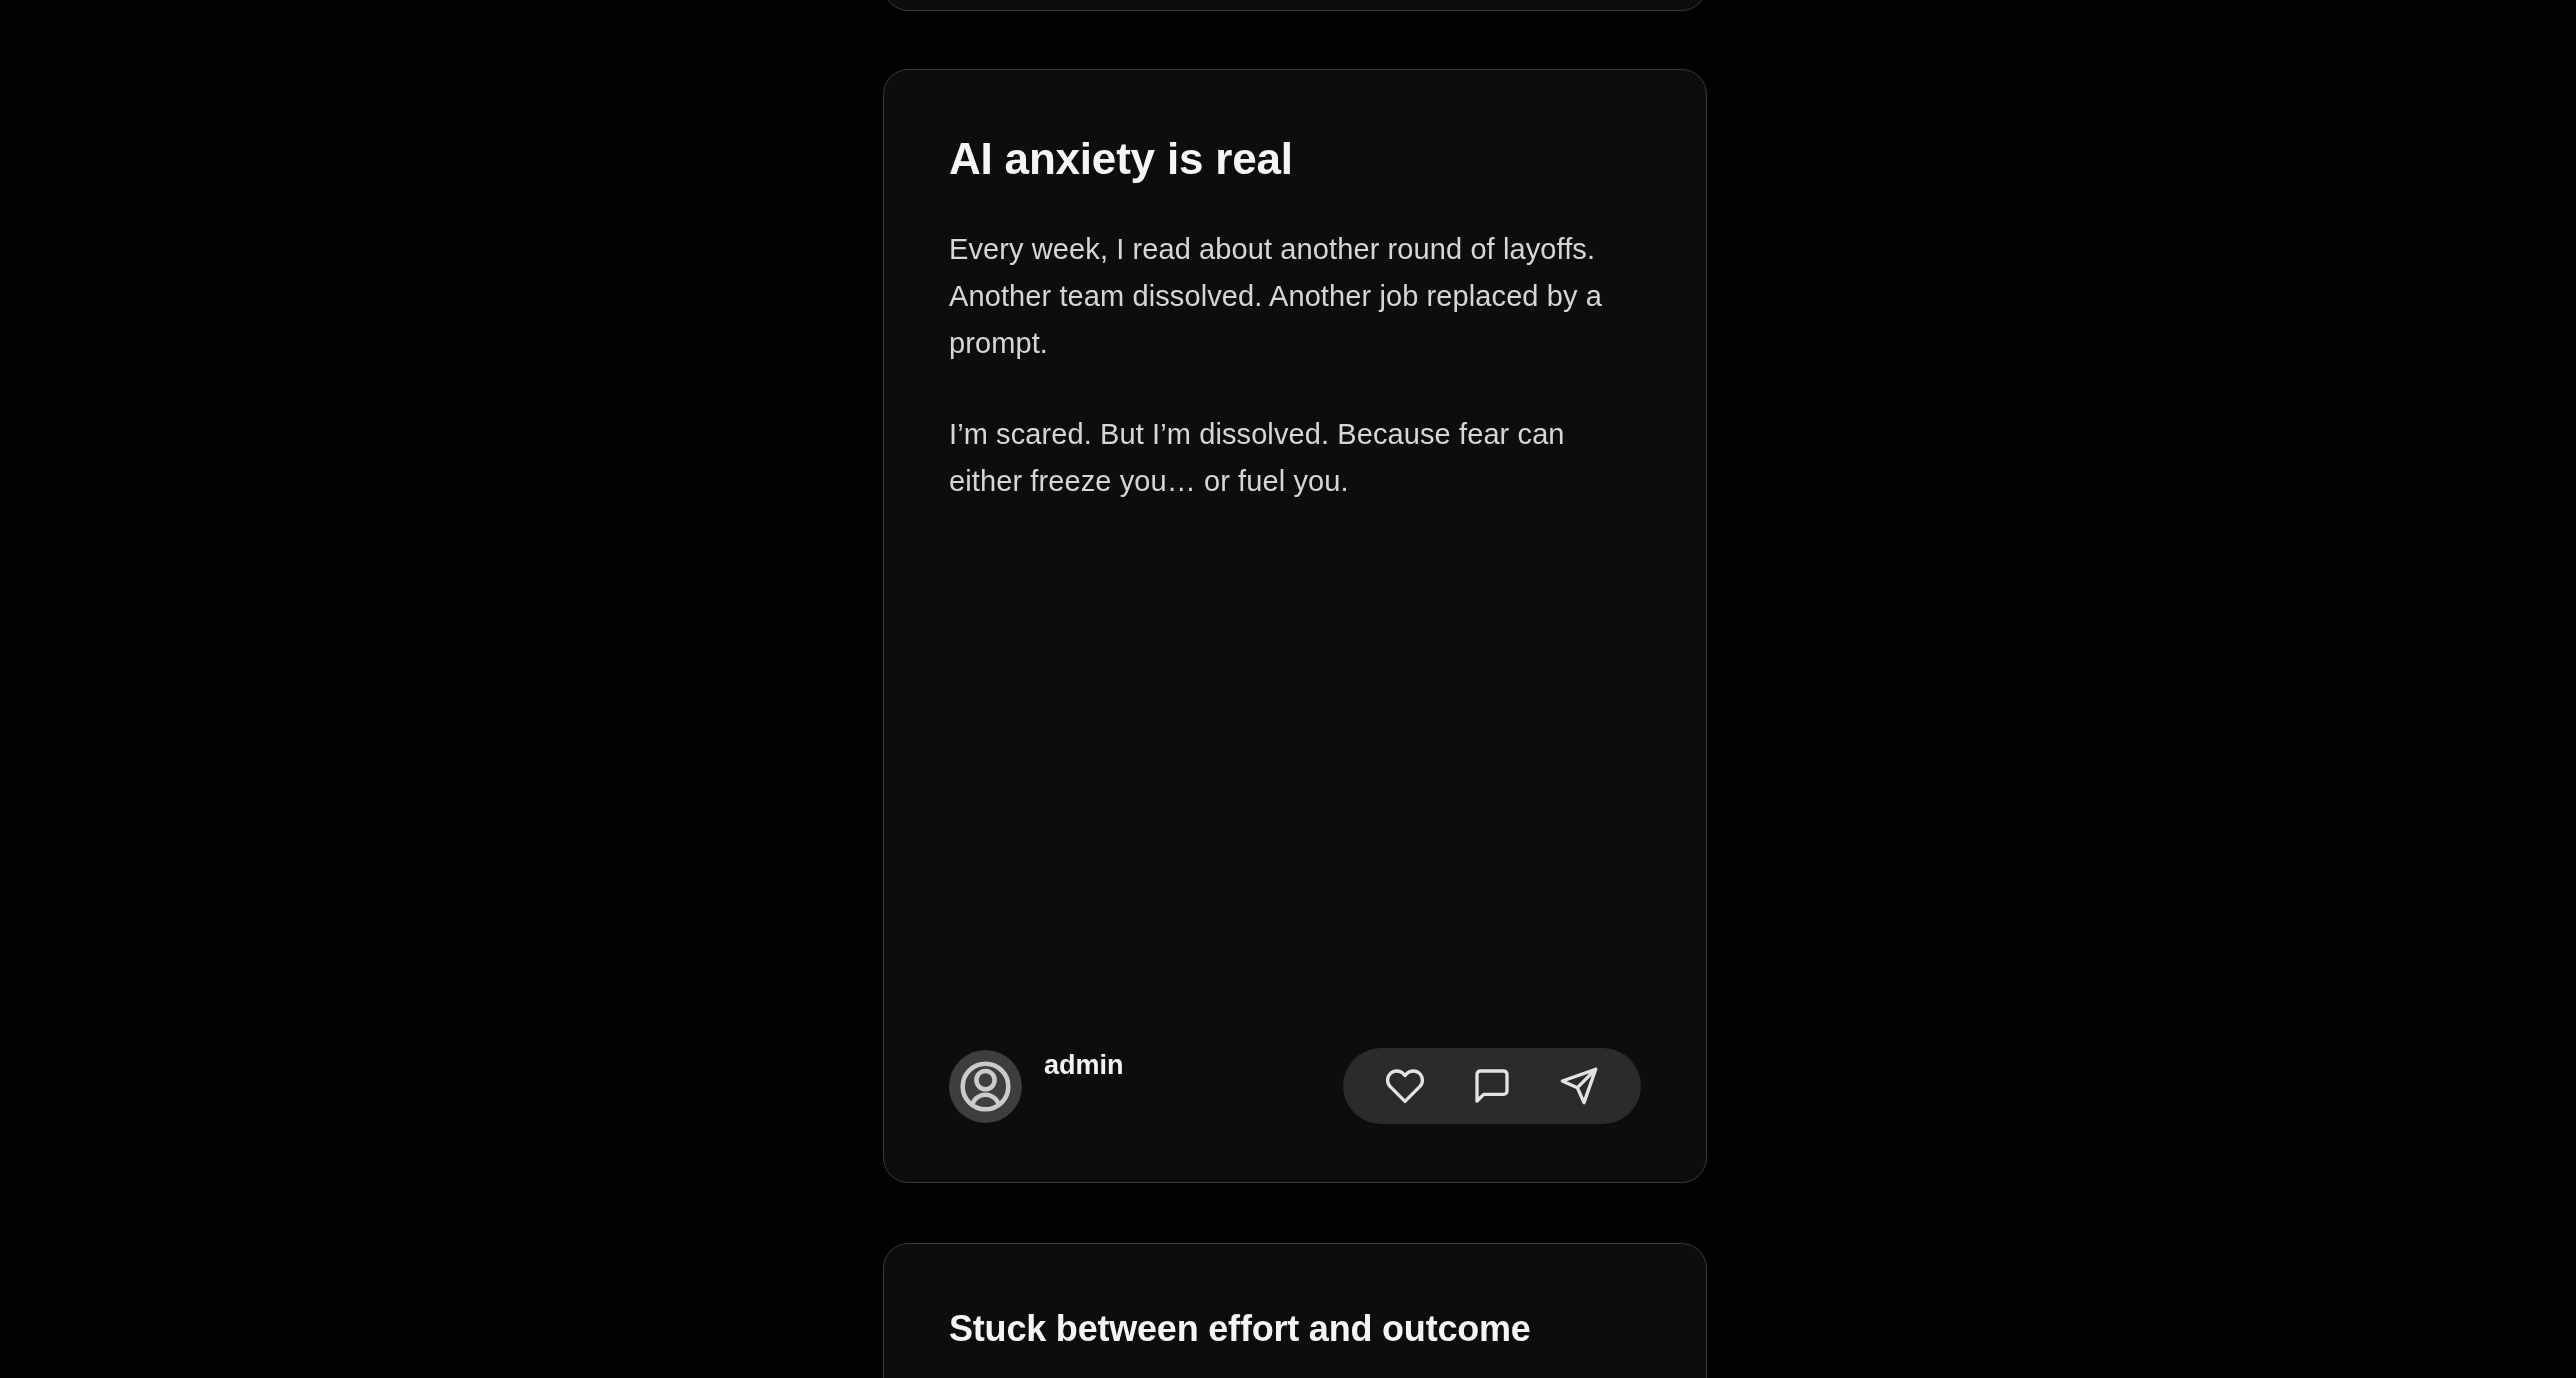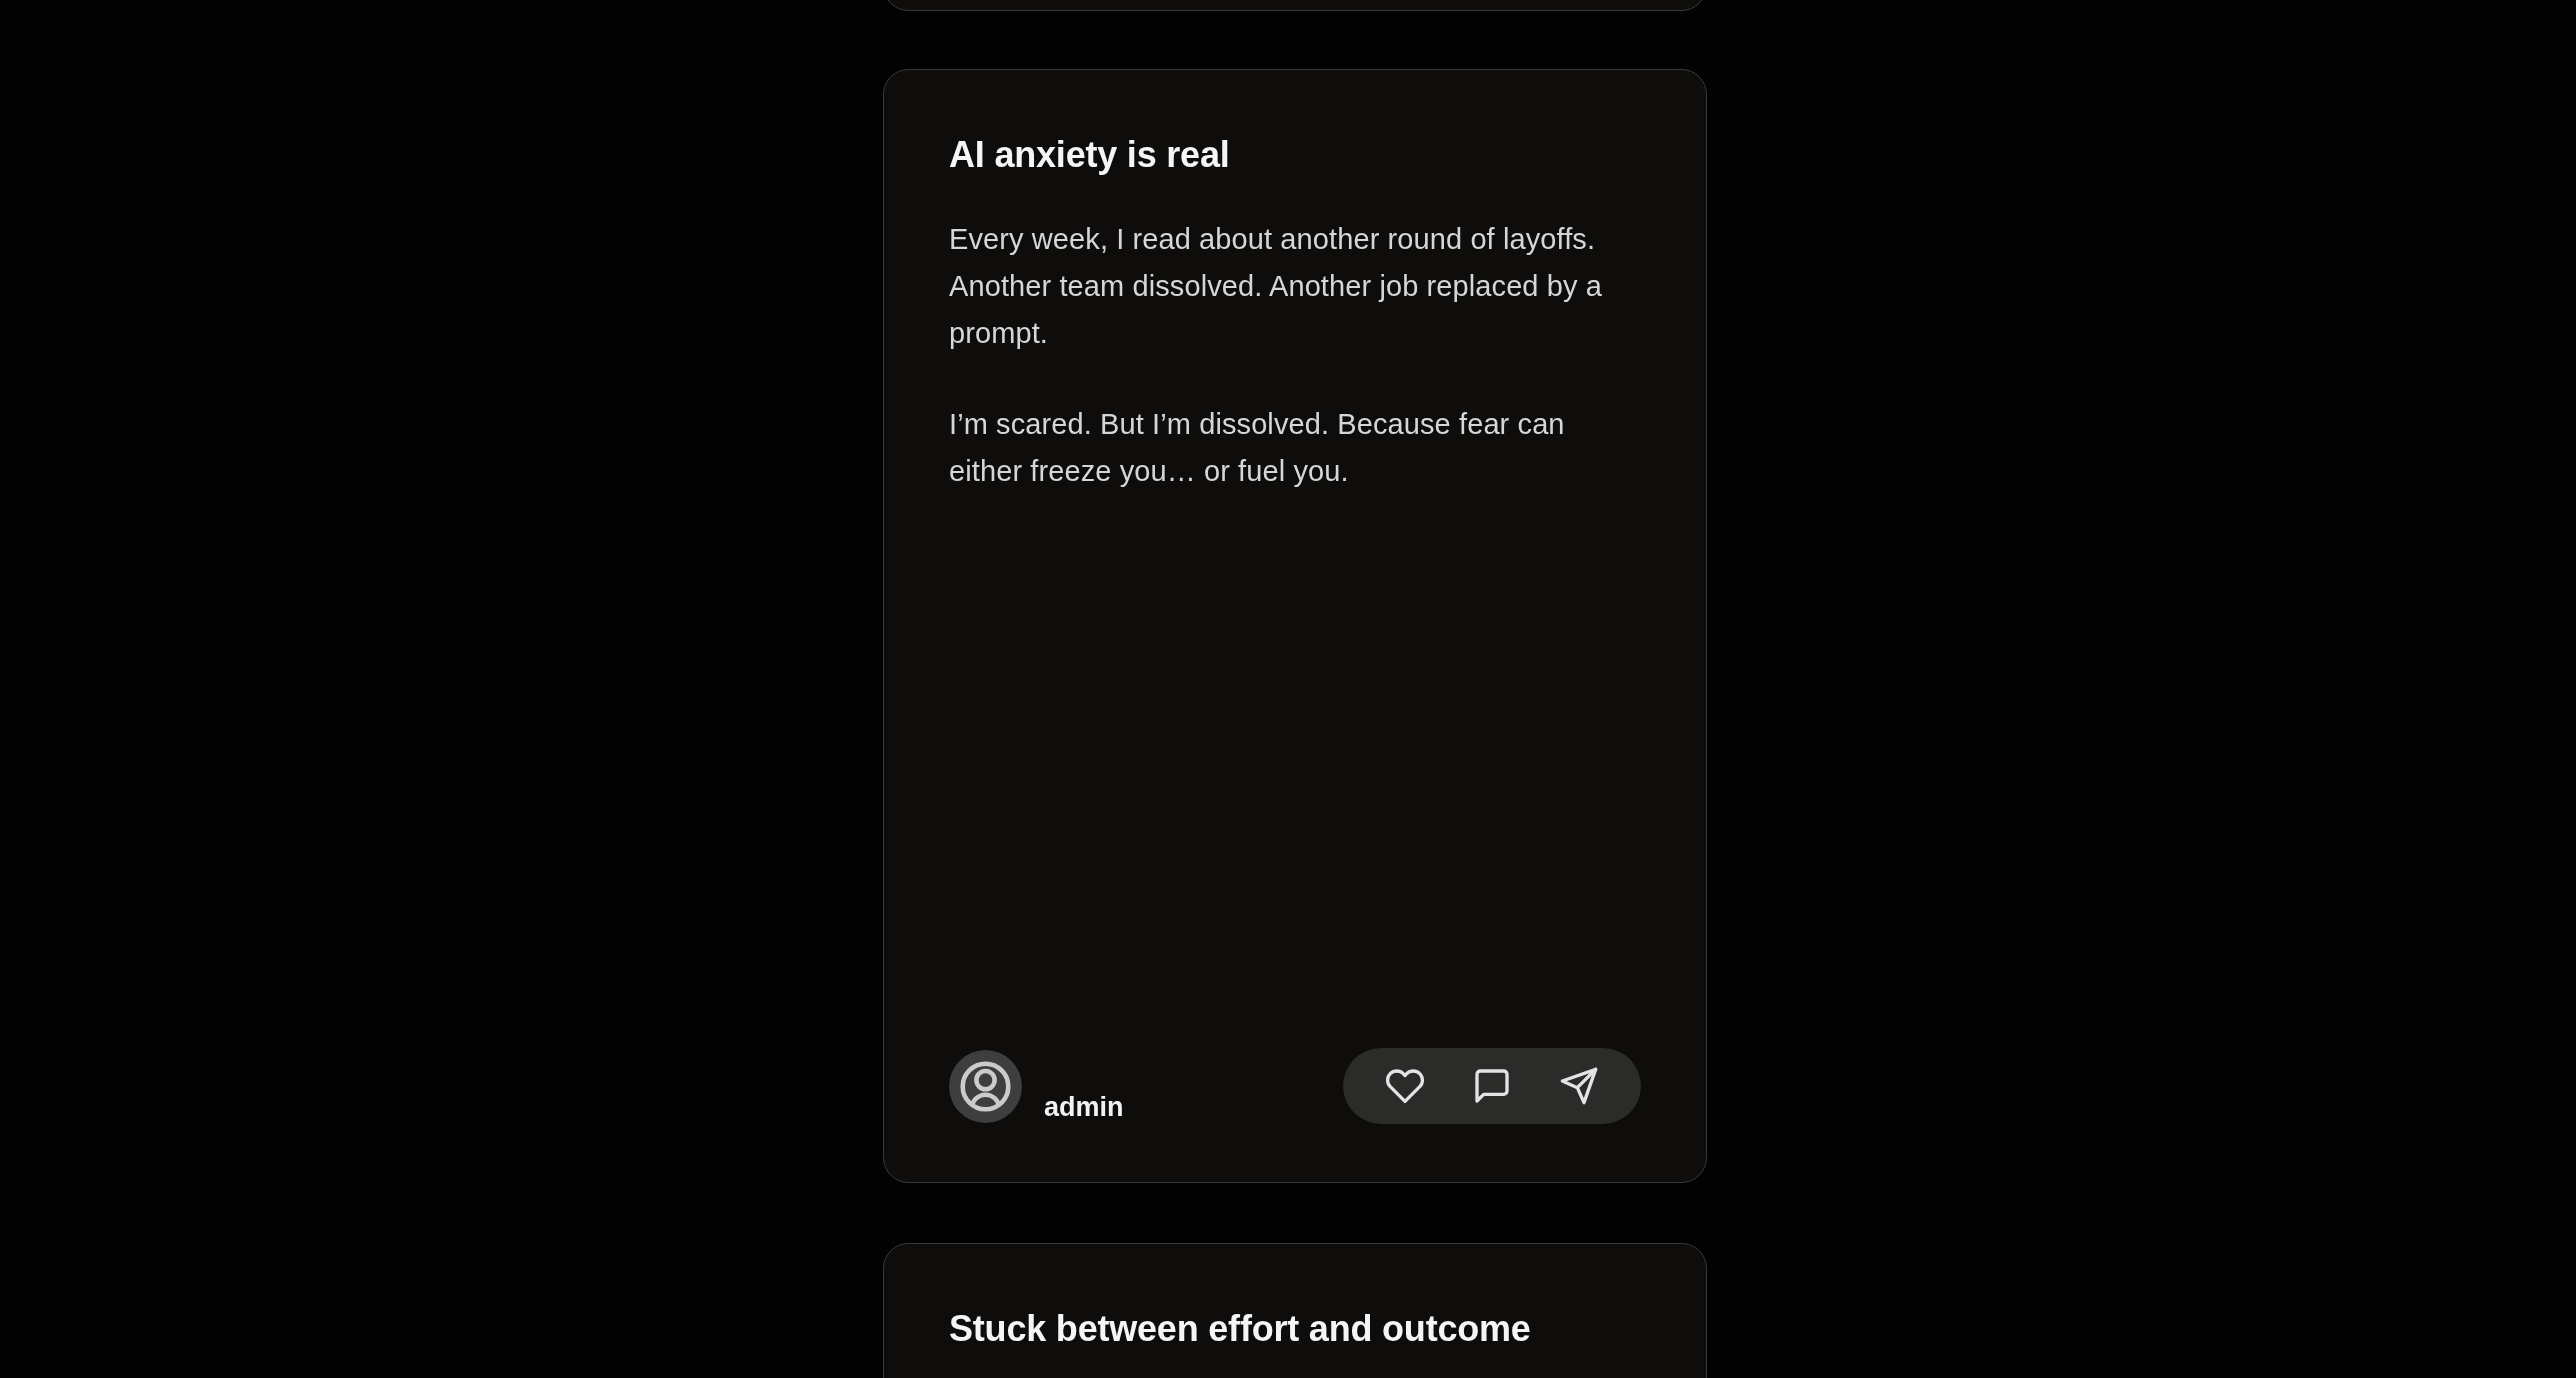--- a/index.html
+++ b/index.html
@@ -39,42 +39,42 @@
   }
   .card-main{
     margin-top:58px;
     height:1114px;
     padding:63px 65px 58px 65px;
     display:flex;
     flex-direction:column;
   }
   .post-title{
     margin:0 0 40px 0;
-    font-size:36px;
+    font-size:44px;
     line-height:1.2;
     font-weight:700;
     letter-spacing:-0.2px;
     color:var(--title-text);
   }
   .post-text{
     margin:0 0 44px 0;
     font-size:29px;
     line-height:47px;
     color:var(--body-text);
     letter-spacing:0.1px;
   }
   .post-footer{
     margin-top:auto;
     display:flex;
     align-items:center;
     justify-content:space-between;
   }
   .author{
     display:flex;
-    align-items:flex-end;
+    align-items:flex-start;
     gap:22px;
     cursor:pointer;
   }
   .avatar{width:73px;height:73px;display:block;}
   .author-name{
     font-size:27px;
     font-weight:600;
     color:var(--author-text);
   }
   .actions{

